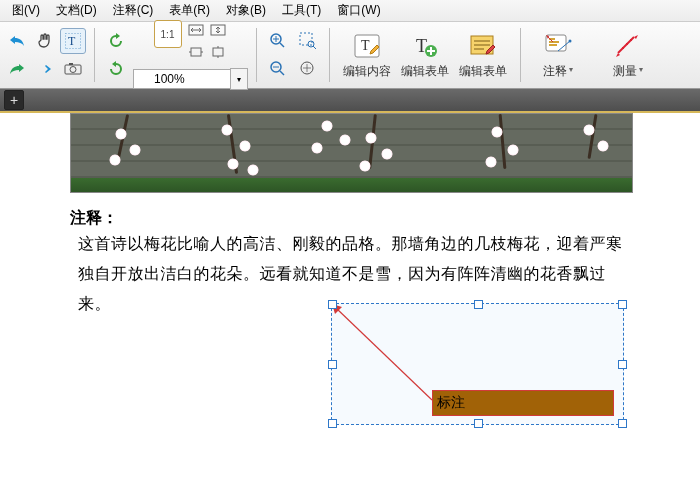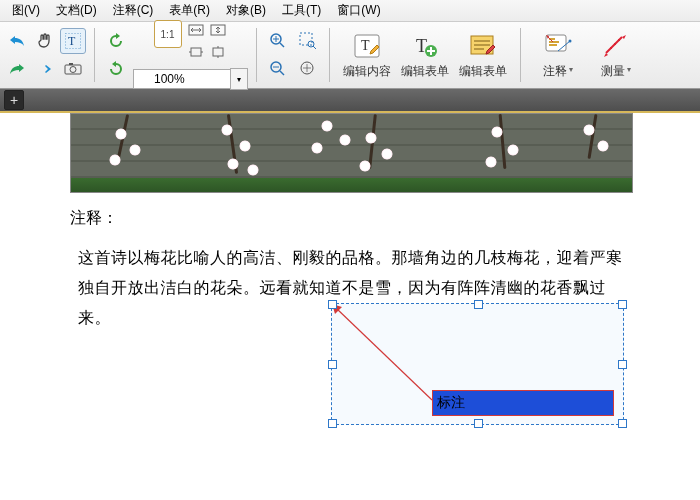--- a/index.html
+++ b/index.html
@@ -25,25 +25,25 @@
   .paper{position:absolute;left:-32px;top:0;width:732px;height:478px;background:#fff;border-top:2px solid #d6b85a;box-shadow:0 0 6px rgba(0,0,0,.5)}
   .doc-img{position:absolute;left:102px;top:0;width:561px;height:78px;border:1px solid #888;background:#6b7066;overflow:hidden}
   
   .wall{position:absolute;inset:0;background:
     repeating-linear-gradient(0deg,#656a60 0 14px,#585d53 14px 16px),
     repeating-linear-gradient(90deg,transparent 0 34px,#585d53 34px 36px)}
   .grass{position:absolute;left:0;right:0;bottom:0;height:14px;background:linear-gradient(#3a6b2f,#2d5525)}
   .branch{position:absolute;background:#3b2e23;border-radius:2px}
   .bloom{position:absolute;width:12px;height:12px;background:radial-gradient(circle,#fff 50%,#fde7ef 60%,transparent 70%);border-radius:50%}
   .doc-text{position:absolute;left:102px;top:95px;width:561px;font-family:SimSun,"Songti SC",serif;font-size:16px;color:#000}
-  .doc-text .hd{font-weight:400;margin-bottom:14px}
+  .doc-text .hd{font-weight:700;}
   .doc-text p{margin:0 8px 12px;line-height:30px;letter-spacing:.5px}
   .annot-box{position:absolute;border:1px dashed #2e77c8;background:rgba(220,235,250,.25)}
   .annot-box .h{position:absolute;width:7px;height:7px;background:#fff;border:1px solid #2e77c8}
-  .callout{position:absolute;border:1px solid #d23a3a;background:#1d4ed8}
+  .callout{position:absolute;border:1px solid #d23a3a;background:#a16207}
   .callout input{border:none;outline:none;width:100%;height:100%;font-size:14px;font-family:SimSun,serif;padding:0 4px;background:transparent}
   svg{display:block}
 </style>
 </head>
 <body>
 
 <div class="menubar">
   <div class="mi">图(V)</div>
   <div class="mi">文档(D)</div>
   <div class="mi">注释(C)</div>
@@ -225,21 +225,21 @@
             <path d="M5 8h16M5 12h16M5 16h10" stroke="#7a5d17"></path>
             <path d="M18 18l6-6 2 2-6 6-3 1 1-3z" fill="#d44" stroke="#922"></path>
           </svg>
       </div>
       <div class="lbl">编辑表单</div>
     </div>
   </div>
 
   <div class="sep"></div>
 
-  <div class="grp" style="gap:0">
+  <div class="grp" style="gap:12px">
     <div class="big">
       <div class="bico">
         <svg width="28" height="26" viewBox="0 0 28 26">
             <rect x="2" y="2" width="20" height="16" rx="2" fill="#fff" stroke="#888"></rect>
             <path d="M5 6h6M5 9h10M5 12h8" stroke="#d4a437" stroke-width="2"></path>
             <path d="M3 3l6 6" stroke="#c33" stroke-width="1"></path>
             <path d="M2 2l3 1-1 3z" fill="#c33"></path>
             <path d="M14 18l12-10" stroke="#2a72b5"></path>
             <circle cx="26" cy="8" r="1.5" fill="#2a72b5"></circle>
           </svg>

